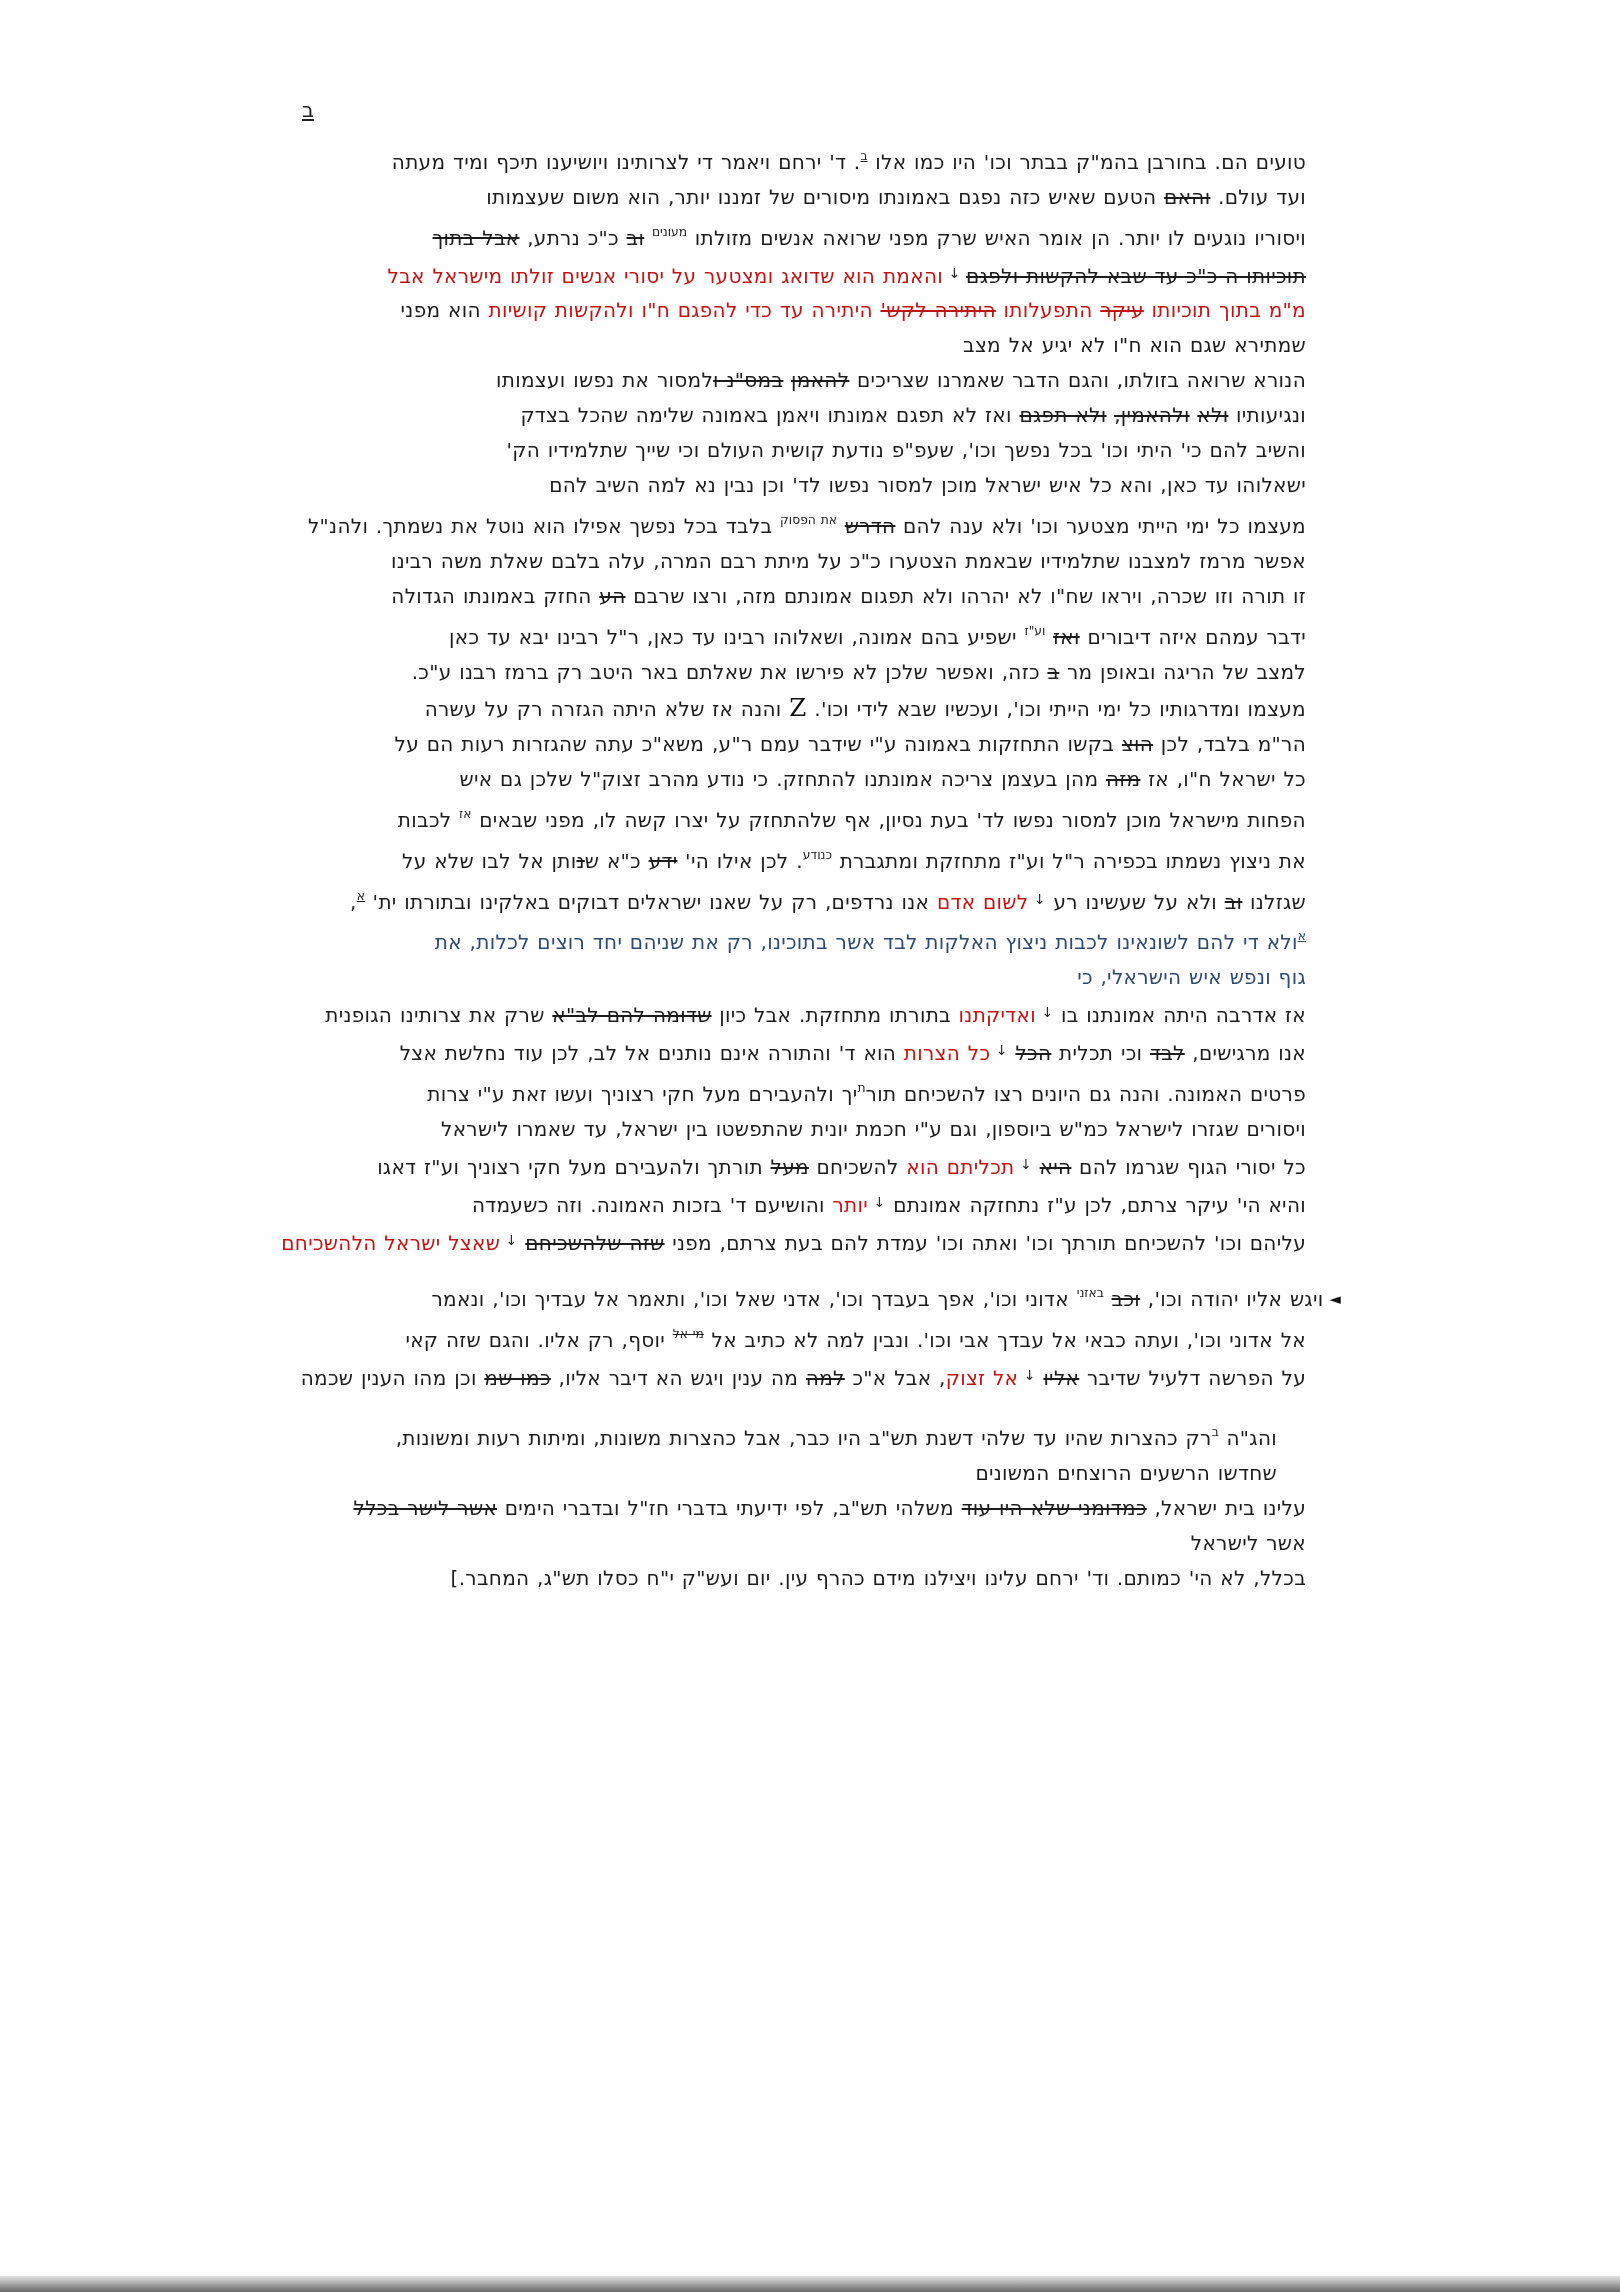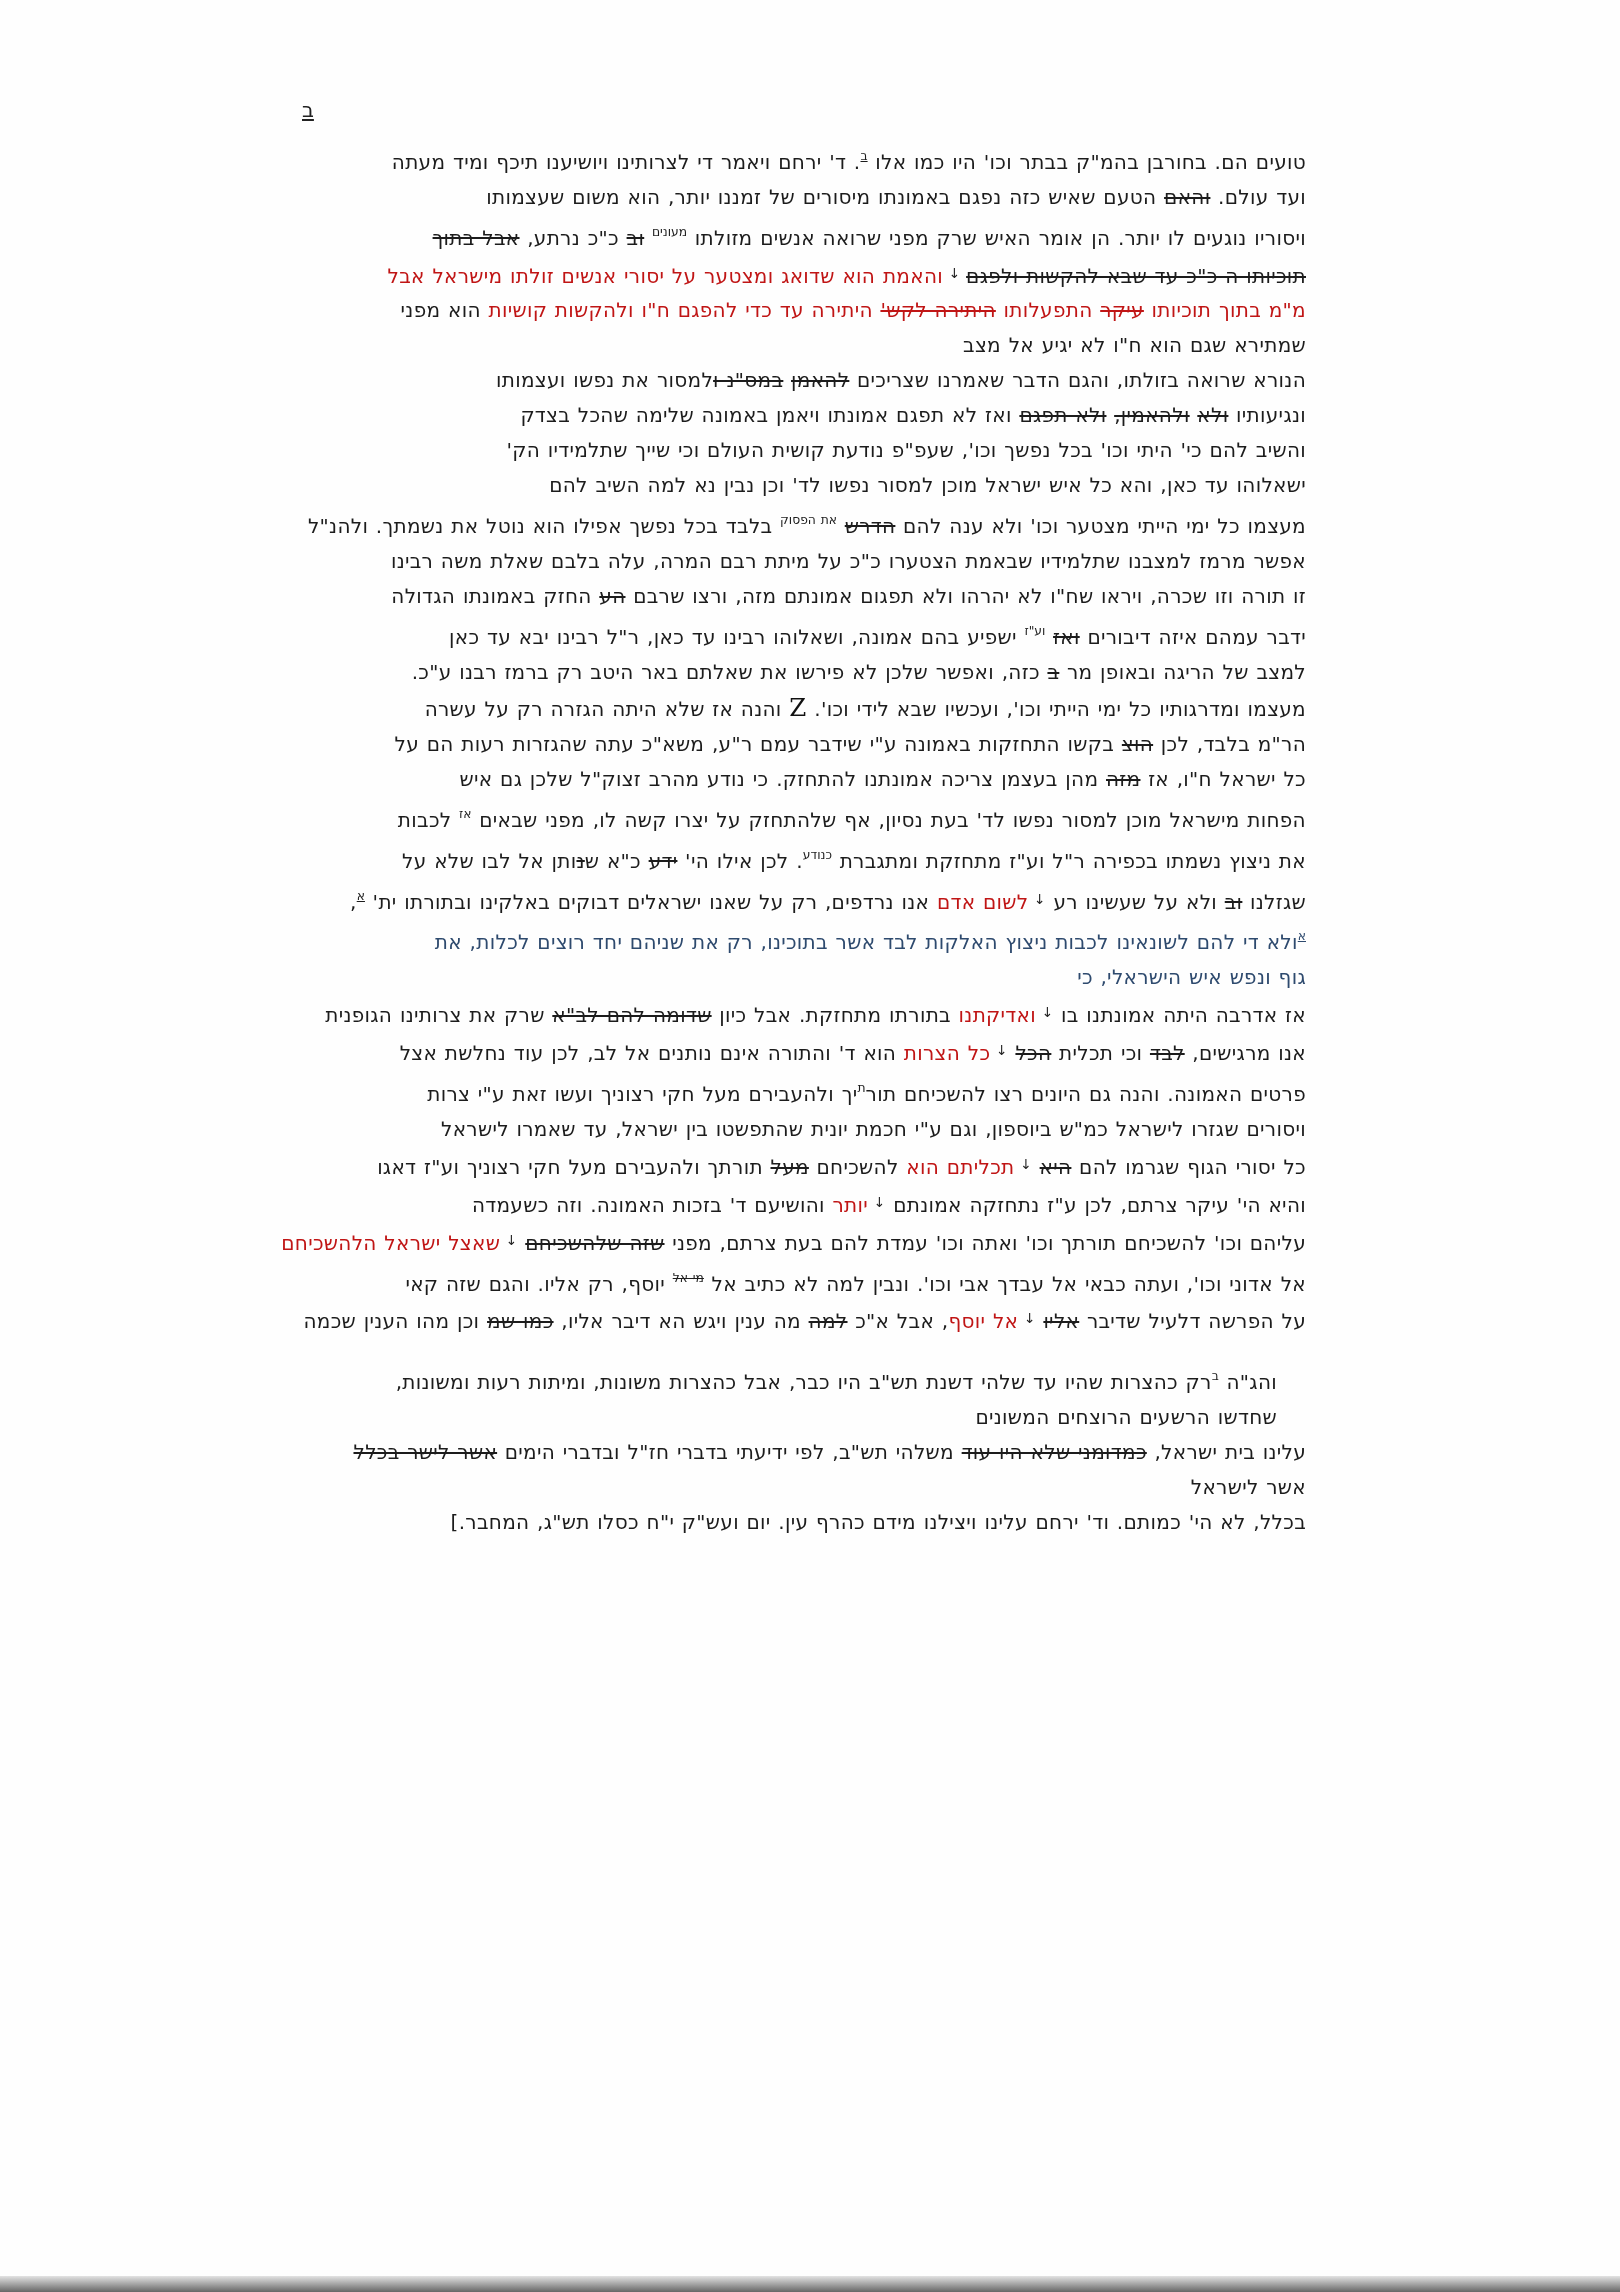--- a/index.html
+++ b/index.html
@@ -67,22 +67,23 @@
       <div class="line"><span class="seg">שגזלנו </span><span class="seg st">וב</span><span class="seg"> ולא על שעשינו רע </span><span class="seg ar">↓ </span><span class="seg r">לשום אדם</span><span class="seg"> אנו נרדפים, רק על שאנו ישראלים דבוקים באלקינו ובתורתו ית' </span><span class="seg sup u">א</span><span class="seg">,</span></div>
       <div class="line"><span class="seg sup u b">א</span><span class="seg b">ולא די להם לשונאינו לכבות ניצוץ האלקות לבד אשר בתוכינו, רק את שניהם יחד רוצים לכלות, את</span></div>
       <div class="line"><span class="seg b">גוף ונפש איש הישראלי, כי</span></div>
       <div class="line"><span class="seg">אז אדרבה היתה אמונתנו בו </span><span class="seg ar">↓ </span><span class="seg r">ואדיקתנו</span><span class="seg"> בתורתו מתחזקת. אבל כיון </span><span class="seg st">שדומה להם לב"א</span><span class="seg"> שרק את צרותינו הגופנית</span></div>
       <div class="line"><span class="seg">אנו מרגישים, </span><span class="seg st">לבד</span><span class="seg"> וכי תכלית </span><span class="seg st">הכל</span><span class="seg"> </span><span class="seg ar">↓ </span><span class="seg r">כל הצרות</span><span class="seg"> הוא ד' והתורה אינם נותנים אל לב, לכן עוד נחלשת אצל</span></div>
       <div class="line"><span class="seg">פרטים האמונה. והנה גם היונים רצו להשכיחם תור</span><span class="seg sup">ת</span><span class="seg">יך ולהעבירם מעל חקי רצוניך ועשו זאת ע"י צרות</span></div>
       <div class="line"><span class="seg">ויסורים שגזרו לישראל כמ"ש ביוספון, וגם ע"י חכמת יונית שהתפשטו בין ישראל, עד שאמרו לישראל</span></div>
       <div class="line"><span class="seg">כל יסורי הגוף שגרמו להם </span><span class="seg st">היא</span><span class="seg"> </span><span class="seg ar">↓ </span><span class="seg r">תכליתם הוא</span><span class="seg"> להשכיחם </span><span class="seg st">מעל</span><span class="seg"> תורתך ולהעבירם מעל חקי רצוניך וע"ז דאגו</span></div>
       <div class="line"><span class="seg">והיא הי' עיקר צרתם, לכן ע"ז נתחזקה אמונתם </span><span class="seg ar">↓ </span><span class="seg r">יותר</span><span class="seg"> והושיעם ד' בזכות האמונה. וזה כשעמדה</span></div>
       <div class="line"><span class="seg">עליהם וכו' להשכיחם תורתך וכו' ואתה וכו' עמדת להם בעת צרתם, מפני </span><span class="seg st">שזה שלהשכיחם</span><span class="seg"> </span><span class="seg ar">↓ </span><span class="seg r">שאצל ישראל הלהשכיחם</span></div>
+      <div class="line gap16 outdent"><span class="seg mk">◄ </span><span class="seg">ויגש אליו יהודה וכו', </span><span class="seg st">וכב</span><span class="seg"> </span><span class="seg sup">באזני</span><span class="seg"> אדוני וכו', אפך בעבדך וכו', אדני שאל וכו', ותאמר אל עבדיך וכו', ונאמר</span></div>
       <div class="line"><span class="seg">אל אדוני וכו', ועתה כבאי אל עבדך אבי וכו'. ונבין למה לא כתיב אל </span><span class="seg sup st">מי אל</span><span class="seg"> יוסף, רק אליו. והגם שזה קאי</span></div>
-      <div class="line"><span class="seg">על הפרשה דלעיל שדיבר </span><span class="seg st">אליו</span><span class="seg"> </span><span class="seg ar">↓ </span><span class="seg r">אל יוסף</span><span class="seg">, אבל א"כ </span><span class="seg st">למה</span><span class="seg"> מה ענין ויגש הא דיבר אליו, </span><span class="seg st">כמו שמ</span><span class="seg"> וכן מהו הענין שכמה</span></div>
+      <div class="line"><span class="seg">על הפרשה דלעיל שדיבר </span><span class="seg st">אליו</span><span class="seg"> </span><span class="seg ar">↓ </span><span class="seg r">אל זצוק</span><span class="seg">, אבל א"כ </span><span class="seg st">למה</span><span class="seg"> מה ענין ויגש הא דיבר אליו, </span><span class="seg st">כמו שמ</span><span class="seg"> וכן מהו הענין שכמה</span></div>
       <div class="line gap20 ind"><span class="seg">והג"ה </span><span class="seg sup">ב</span><span class="seg">רק כהצרות שהיו עד שלהי דשנת תש"ב היו כבר, אבל כהצרות משונות, ומיתות רעות ומשונות,</span></div>
       <div class="line ind"><span class="seg">שחדשו הרשעים הרוצחים המשונים</span></div>
       <div class="line"><span class="seg">עלינו בית ישראל, </span><span class="seg st">כמדומני שלא היו עוד</span><span class="seg"> משלהי תש"ב, לפי ידיעתי בדברי חז"ל ובדברי הימים </span><span class="seg st">אשר לישר בכלל</span></div>
       <div class="line"><span class="seg">אשר לישראל</span></div>
       <div class="line"><span class="seg">בכלל, לא הי' כמותם. וד' ירחם עלינו ויצילנו מידם כהרף עין. יום ועש"ק י"ח כסלו תש"ג, המחבר.]</span></div>
     </div>
   <div class="bottom-band"></div>
 </div>
 
 

